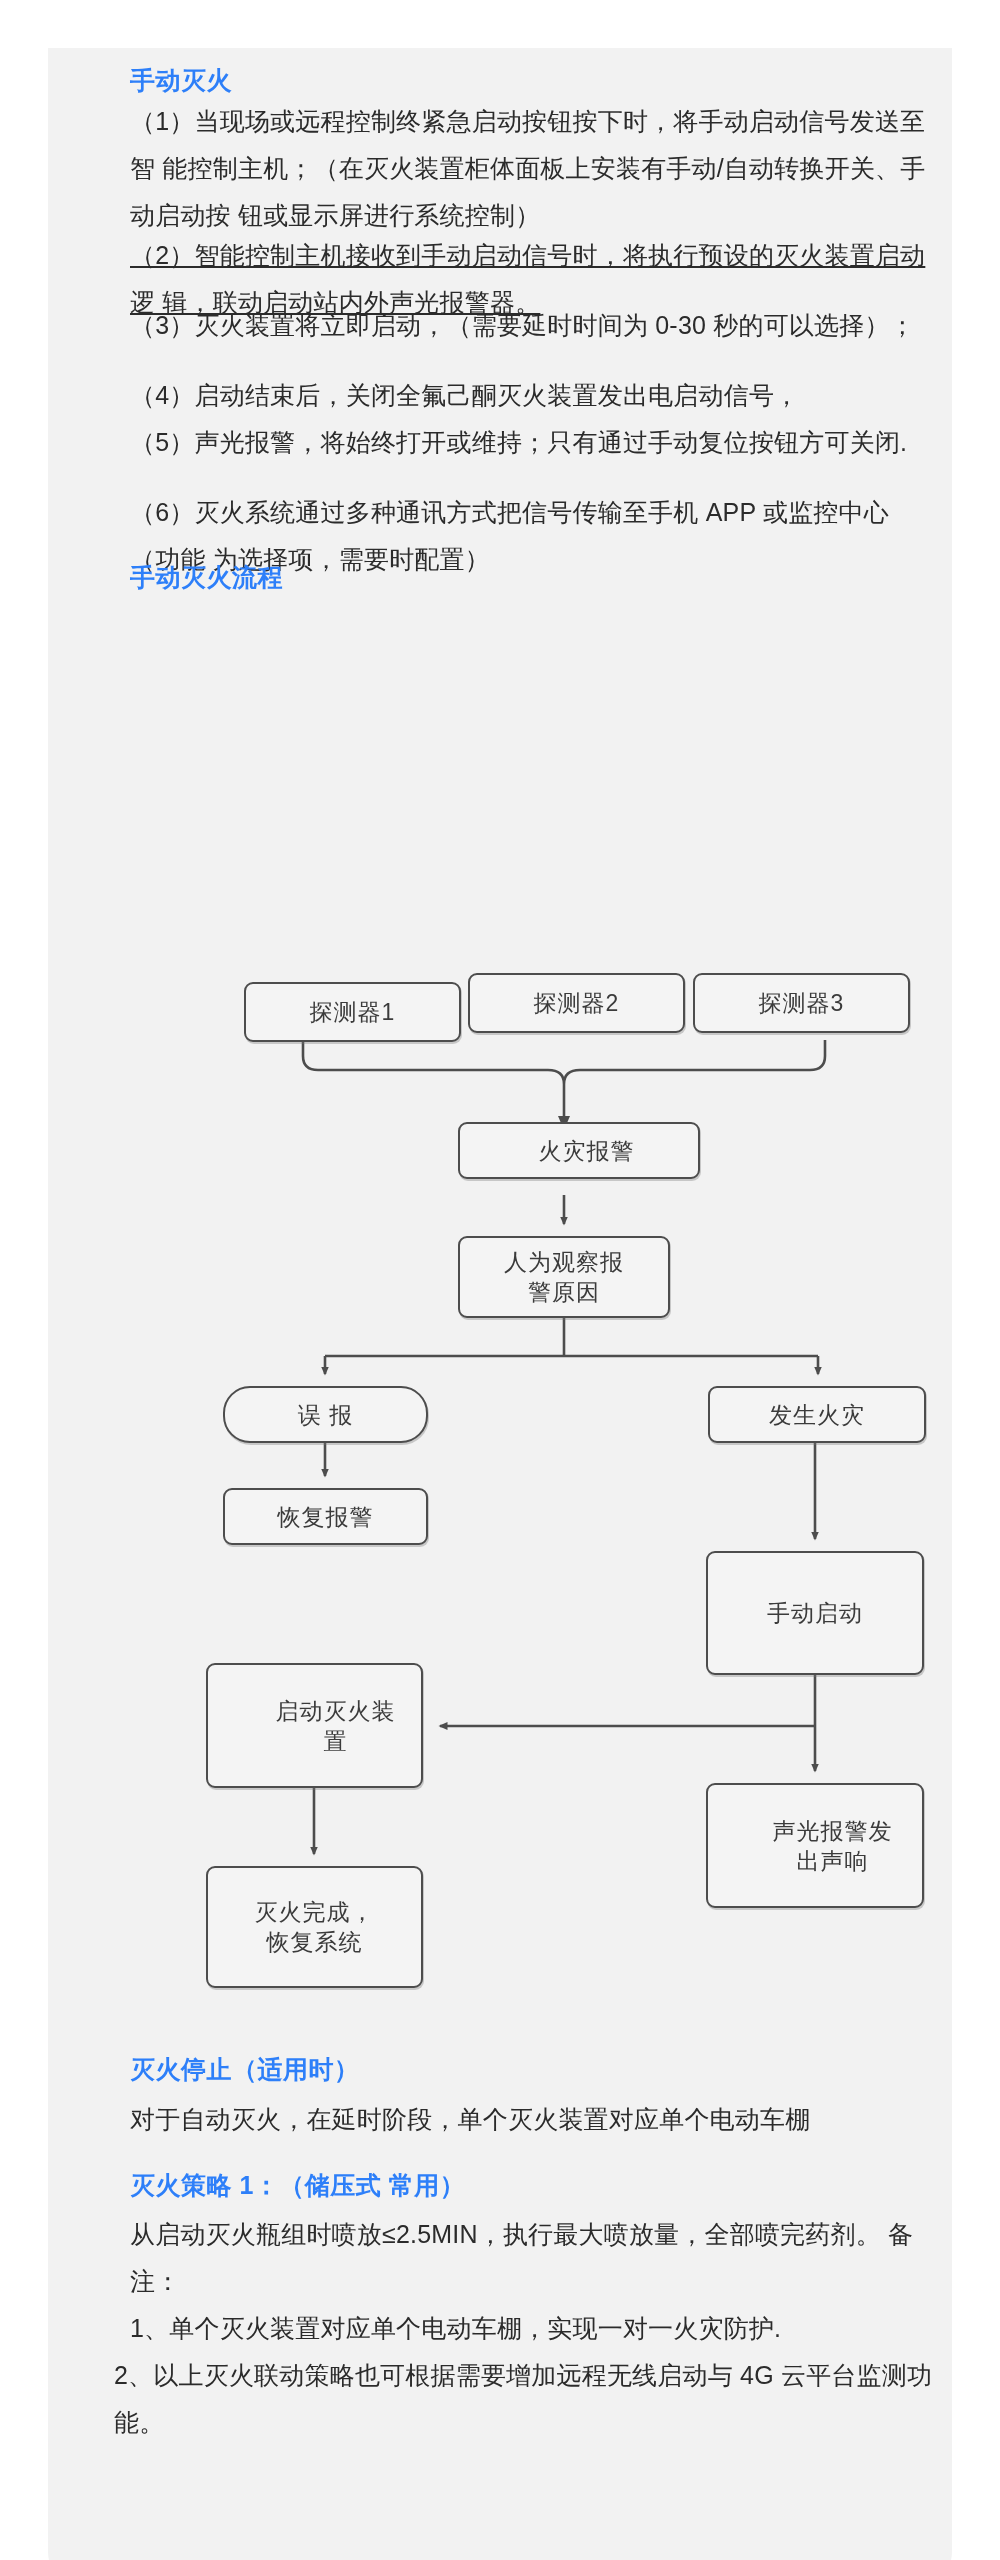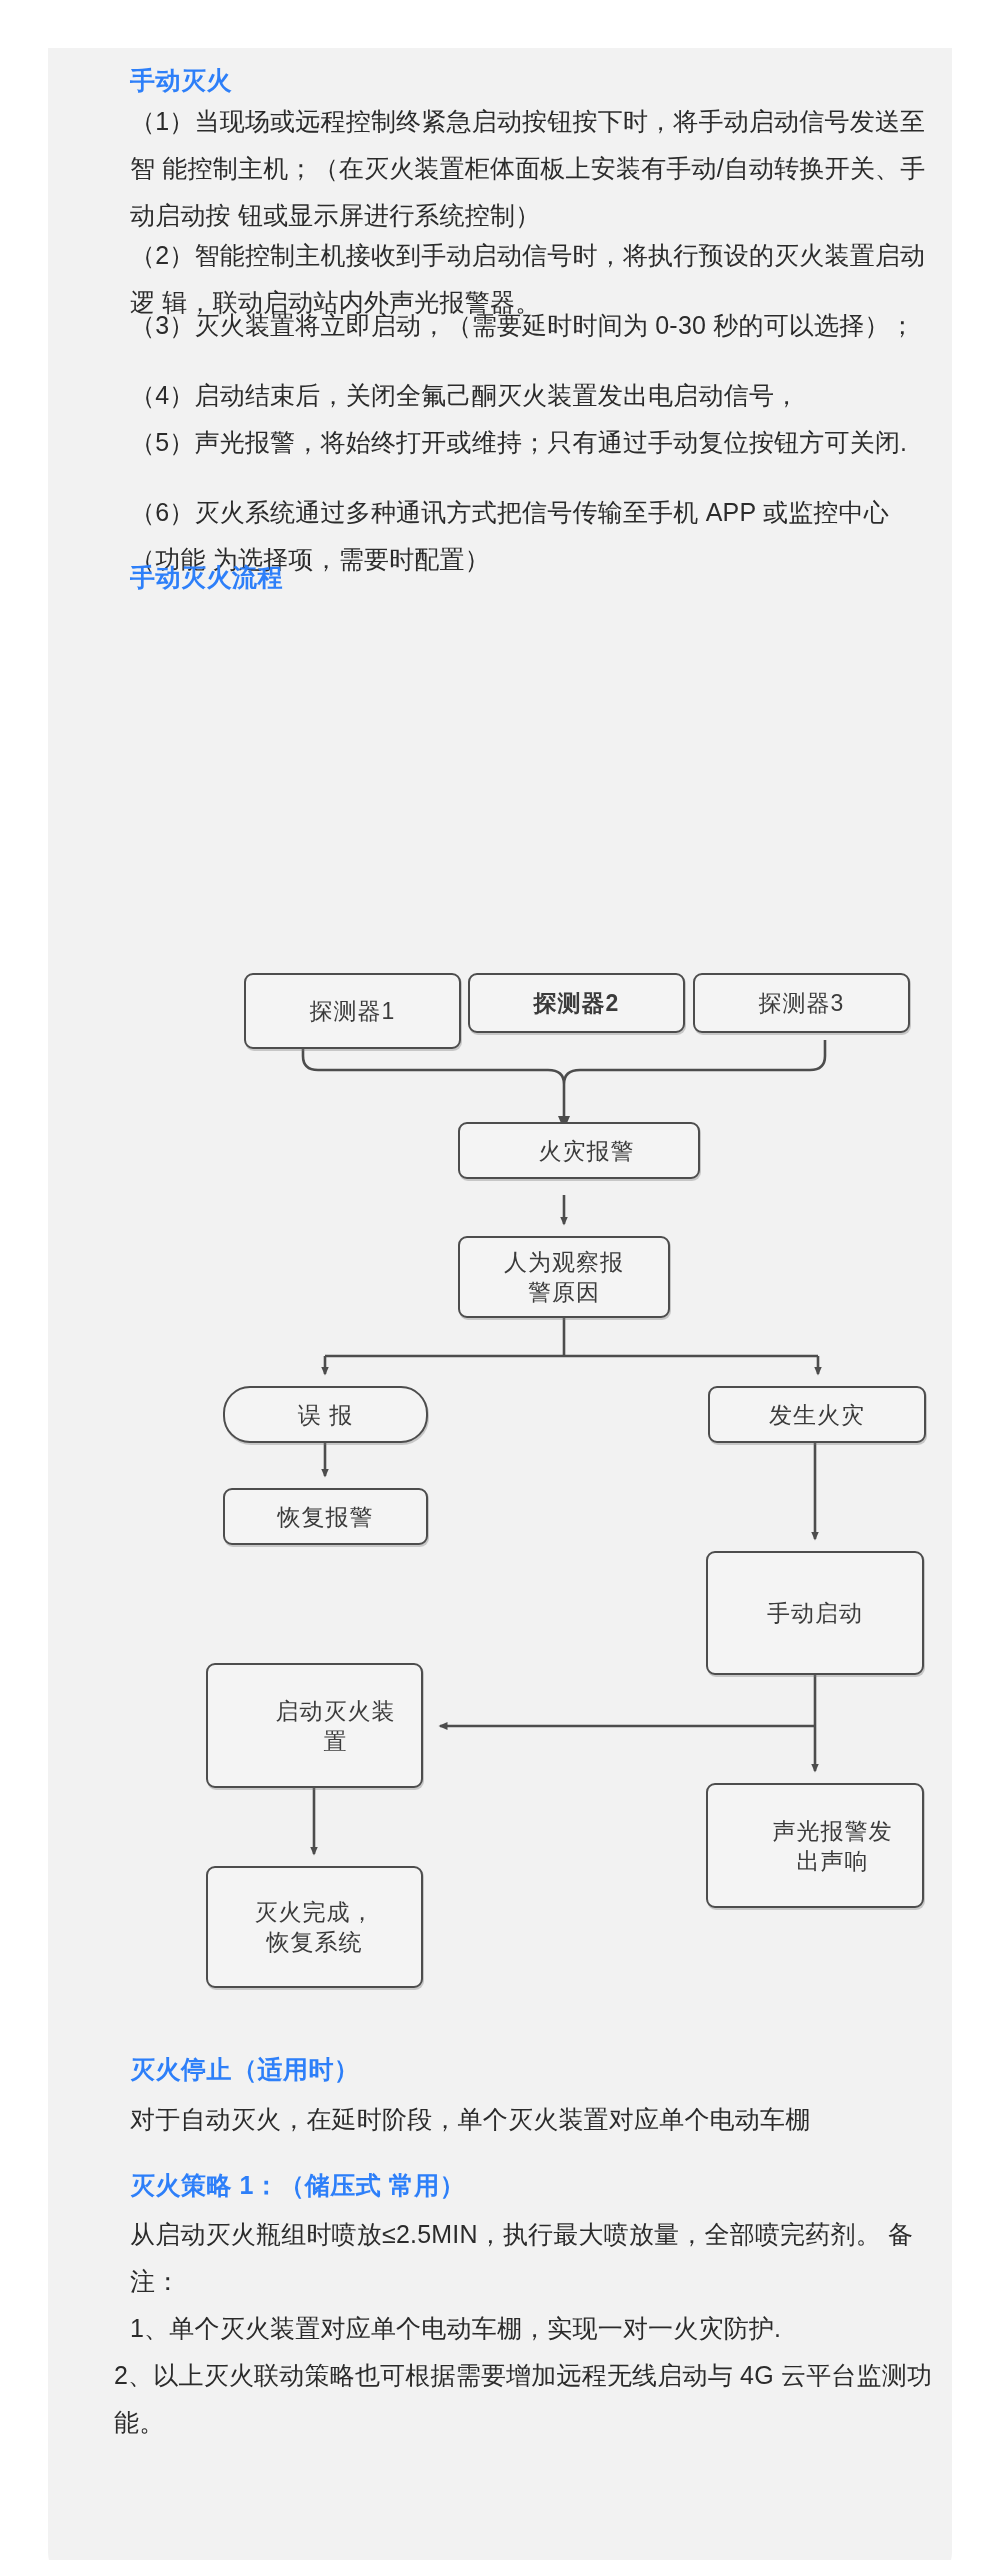--- a/index.html
+++ b/index.html
@@ -56,21 +56,21 @@
     margin: 0;
     letter-spacing: 0.2px;
   }
 
   
   .abs { position: absolute; }
 
   #h-manual          { left: 82px;  top: 16px;  }
   #p1                { left: 82px;  top: 50px;  width: 800px; }
   #note1             { left: 82px;  top: 142px; }
-  #p2                { left: 82px;  top: 184px; width: 800px; }
+  #p2                { left: 82px;  top: 184px; width: 800px; text-decoration: underline; }
   #p3                { left: 82px;  top: 254px; width: 800px; }
   #p4                { left: 82px;  top: 324px; width: 800px; }
   #p5                { left: 82px;  top: 371px; width: 800px; }
   #p6                { left: 82px;  top: 441px; width: 800px; }
   #h-flow            { left: 82px;  top: 513px; }
   #h-stop            { left: 82px;  top: 2005px;}
   #p-stop            { left: 82px;  top: 2048px; width: 820px; }
   #h-strategy        { left: 82px;  top: 2121px;}
   #p-strategy        { left: 82px;  top: 2163px; width: 820px; }
   #p-n1              { left: 82px;  top: 2257px; width: 820px; }
@@ -96,22 +96,22 @@
     justify-content: center;
     text-align: center;
     color: #3b3b3b;
     font-size: 23px;
     line-height: 30px;
     font-weight: 500;
     letter-spacing: 1px;
     box-shadow: 1px 2px 0 rgba(120,120,120,.35);
   }
   
-  #b-det1 { left:196px; top:25px;  width:217px; height:76px; }
-  #b-det2 { left:420px; top:25px;  width:217px; height:60px;font-weight:bold; }
+  #b-det1 { left:196px; top:34px;  width:217px; height:60px; }
+  #b-det2 { left:420px; top:25px;  width:217px; height:60px; }
   #b-det3 { left:645px; top:25px;  width:217px; height:60px; }
   
   #b-alarm{ left:410px; top:174px; width:242px; height:57px;padding-left:15px; }
   
   #b-obs  { left:410px; top:288px; width:212px; height:82px; }
   
   #b-false{ left:175px; top:438px; width:205px; height:57px;border-radius:27px; }
   #b-fire { left:660px; top:438px; width:218px; height:57px; }
   
   #b-restore{ left:175px; top:540px; width:205px; height:57px; }

